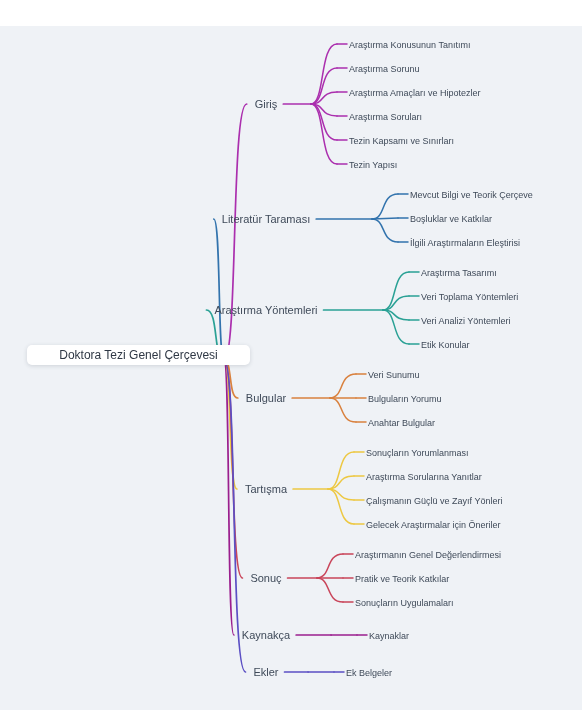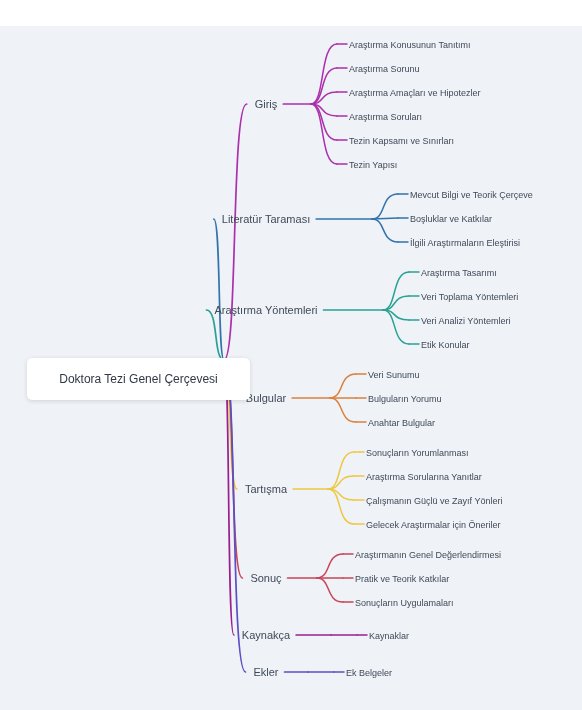--- a/index.html
+++ b/index.html
@@ -184,18 +184,18 @@
         <g>
           <path d="M 224 334 C 237.310625 334, 230.440625 646, 245.46875 646" class="edge" stroke="#5b4fc4" stroke-width="1.7"></path>
           <text x="266" y="650" class="branch-label" text-anchor="middle">Ekler</text>
           <path d="M 284.53125 646 L 308 646" class="edge" stroke="#5b4fc4" stroke-width="1.7"></path>
           <path d="M 308 646 L 334 646" class="edge" stroke="#5b4fc4" stroke-width="1.5"></path>
           <path d="M 334 646 L 344 646" class="edge" stroke="#5b4fc4" stroke-width="1.5"></path>
           <text x="346" y="649.5" class="leaf-label">Ek Belgeler</text>
         </g>
       </svg>
 
-    <div class="root-box" id="root-box" style="left: 27px; top: 332px; width: 195px; height: 42px; background: rgb(255, 255, 255); color: rgb(47, 56, 69);">
+    <div class="root-box" id="root-box" style="left: 27px; top: 319px; width: 195px; height: 20px; background: rgb(255, 255, 255); color: rgb(47, 56, 69);">
       <span class="root-text">Doktora Tezi Genel Çerçevesi</span>
     </div>
   </div>
 
 </div>
 
 </body></html>

